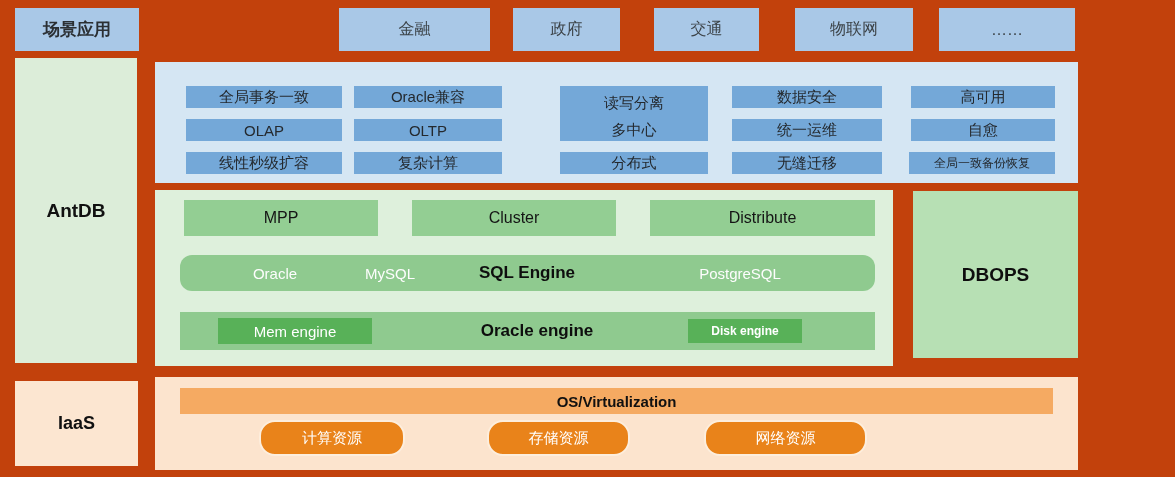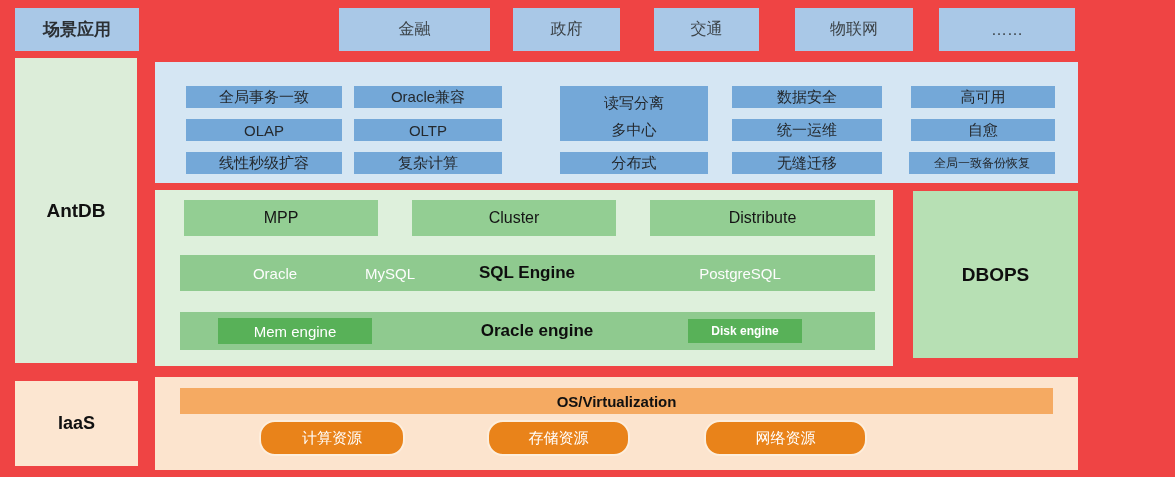--- a/index.html
+++ b/index.html
@@ -3,21 +3,21 @@
 <meta charset="utf-8">
 <style>
   html,body{margin:0;padding:0;}
   body{
     font-family:"Liberation Sans","DejaVu Sans",sans-serif;
     background:#e9e9e8;
   }
   .page{
     position:relative;
     width:1175px;height:477px;
-    background:#ef4444;
+    background:#c2410c;
     overflow:hidden;
   }
   .abs{position:absolute;box-sizing:border-box;}
   .ctr{display:flex;align-items:center;justify-content:center;text-align:center;}
 
   
   .scenario-label{background:#a9c8e7;color:#2b2f33;font-weight:bold;font-size:17px;}
   .app-box{background:#a9c8e7;color:#3c4348;font-size:16px;}
 
   
@@ -84,21 +84,21 @@
     <div class="abs ctr feature-box" style="left:577px;top:90px;width:150px;height:22px;">无缝迁移</div>
     <div class="abs ctr feature-box small" style="left:754px;top:90px;width:146px;height:22px;">全局一致备份恢复</div>
   </div>
 
   <div class="abs green-panel" style="left:155px;top:190px;width:738px;height:176px;">
 
     <div class="abs ctr mode-box" style="left:29px;top:10px;width:194px;height:36px;">MPP</div>
     <div class="abs ctr mode-box" style="left:257px;top:10px;width:204px;height:36px;">Cluster</div>
     <div class="abs ctr mode-box" style="left:495px;top:10px;width:225px;height:36px;">Distribute</div>
 
-    <div class="abs engine-bar" style="left:25px;top:65px;width:695px;height:36px;">
+    <div class="abs engine-bar" style="left:25px;top:65px;width:695px;height:36px;border-radius:12px;">
       <div class="abs ctr dialect" style="left:55px;top:0;width:80px;height:36px;">Oracle</div>
       <div class="abs ctr dialect" style="left:170px;top:0;width:80px;height:36px;">MySQL</div>
       <div class="abs ctr engine-title" style="left:287px;top:0;width:120px;height:36px;">SQL Engine</div>
       <div class="abs ctr dialect" style="left:505px;top:0;width:110px;height:36px;">PostgreSQL</div>
     </div>
 
     <div class="abs engine-bar" style="left:25px;top:122px;width:695px;height:38px;">
       <div class="abs ctr sub-engine mem-engine" style="left:38px;top:6px;width:154px;height:26px;">Mem engine</div>
       <div class="abs ctr engine-title" style="left:287px;top:0;width:140px;height:38px;">Oracle engine</div>
       <div class="abs ctr sub-engine disk-engine" style="left:508px;top:7px;width:114px;height:24px;">Disk engine</div>

